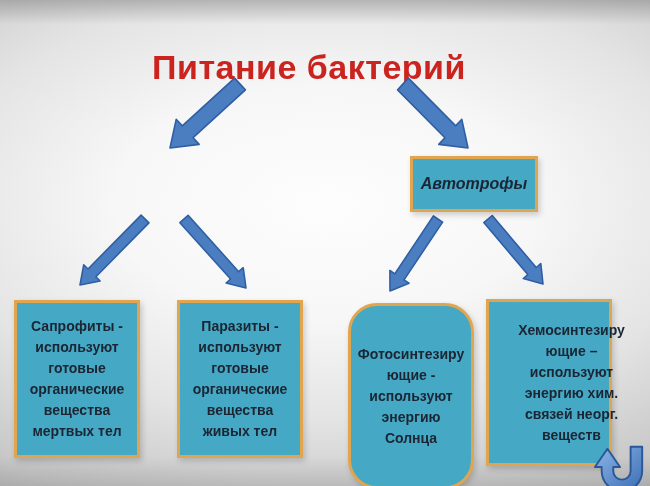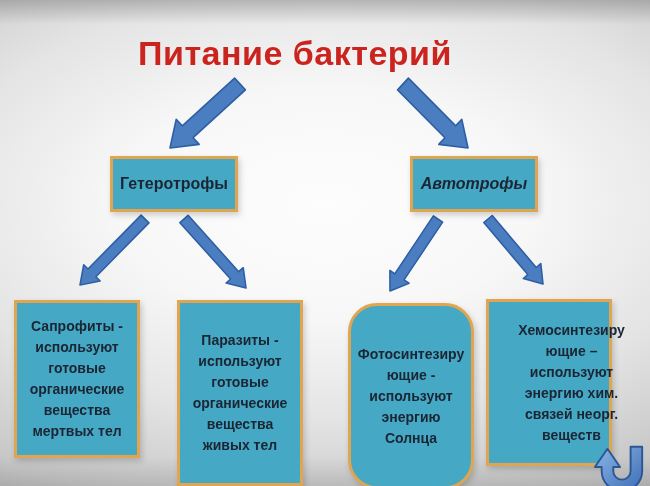--- a/index.html
+++ b/index.html
@@ -9,38 +9,38 @@
   }
   .slide{
     position:relative;width:650px;height:486px;overflow:hidden;
     background:
       linear-gradient(180deg, rgba(90,90,90,.35) 0%, rgba(90,90,90,0) 5%),
       linear-gradient(0deg, rgba(90,90,90,.18) 0%, rgba(90,90,90,0) 6%),
       radial-gradient(ellipse 115% 85% at 50% 42%,
         #fdfdfd 0%, #f7f7f7 28%, #e4e4e4 52%, #c6c6c6 76%, #a7a7a7 95%, #989898 100%);
   }
   .title{
-    position:absolute;top:30px;left:0;width:582px;margin:4px;
+    position:absolute;top:30px;left:0;width:582px;margin:18px;
     text-align:center;font-size:34px;font-weight:bold;letter-spacing:.5px;
     color:#cb241f;
   }
   svg.arrows{position:absolute;left:0;top:0;width:650px;height:486px;}
   .node{
     position:absolute;box-sizing:border-box;
     background:#45a8c4;border:3px solid #e2a54f;
     display:flex;align-items:center;justify-content:center;
     text-align:center;color:#1b2533;font-weight:bold;
     box-shadow:2px 3px 6px rgba(0,0,0,.18);
   }
   .node-l1{width:128px;height:56px;font-size:16px;}
   #n-hetero{left:110px;top:156px;}
   #n-auto{left:410px;top:156px;font-style:italic;}
   .node-l2{width:126px;font-size:14px;line-height:1.5;}
   #n-sapro{left:14px;top:300px;height:158px;}
-  #n-para{left:177px;top:300px;height:186px;}
+  #n-para{left:177px;top:300px;height:158px;}
   #n-photo{left:348px;top:303px;height:186px;border-radius:29px;}
   #n-chemo{left:486px;top:299px;height:167px;padding-left:45px;}
   .pre{white-space:pre-line;padding:4px;}
   svg.corner{position:absolute;right:3px;bottom:-11px;width:54px;height:56px;}
 </style>
 </head>
 <body>
 
 <div class="slide">
 
@@ -56,23 +56,20 @@
       <polygon points="141.1,215.1 88.0,269.0 83.7,264.8 80,285 100.1,281.0 95.9,276.7 148.9,222.9"></polygon>
 
       <polygon points="179.9,222.7 230.6,279.0 226.1,283.0 246,288 243.2,267.7 238.7,271.7 188.1,215.3"></polygon>
 
       <polygon points="433.4,215.9 394.9,273.8 389.9,270.5 390,291 409.0,283.2 404.0,279.9 442.6,222.1"></polygon>
 
       <polygon points="483.8,222.6 527.8,274.6 523.3,278.5 543,284 540.8,263.6 536.2,267.5 492.2,215.5"></polygon>
     </g>
   </svg>
 
-  <div class="node node-l1" id="n-hetero">
-    <span>Гетеротрофы</span>
-  </div>
   <div class="node node-l1" id="n-auto">
     <span>Автотрофы</span>
   </div>
 
   <div class="node node-l2" id="n-sapro">
     <span class="pre">Сапрофиты -
 используют
 готовые
 органические
 вещества

